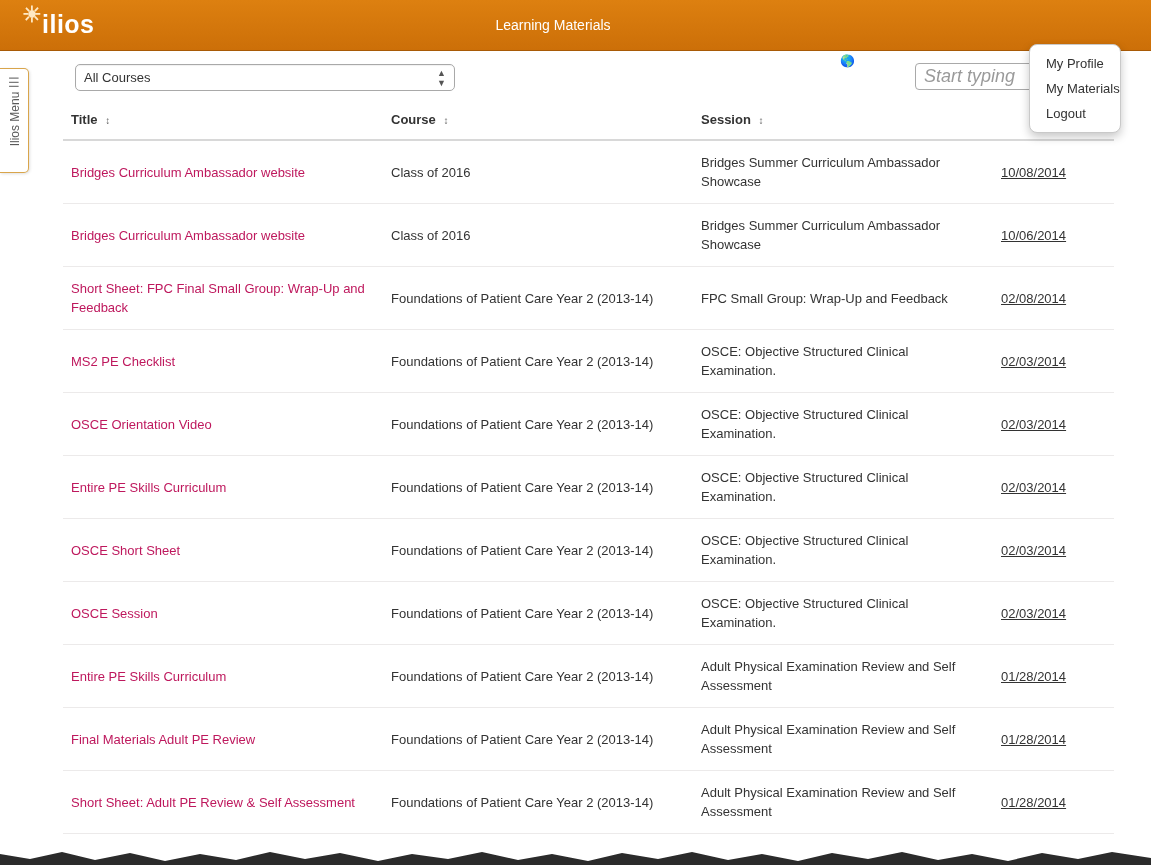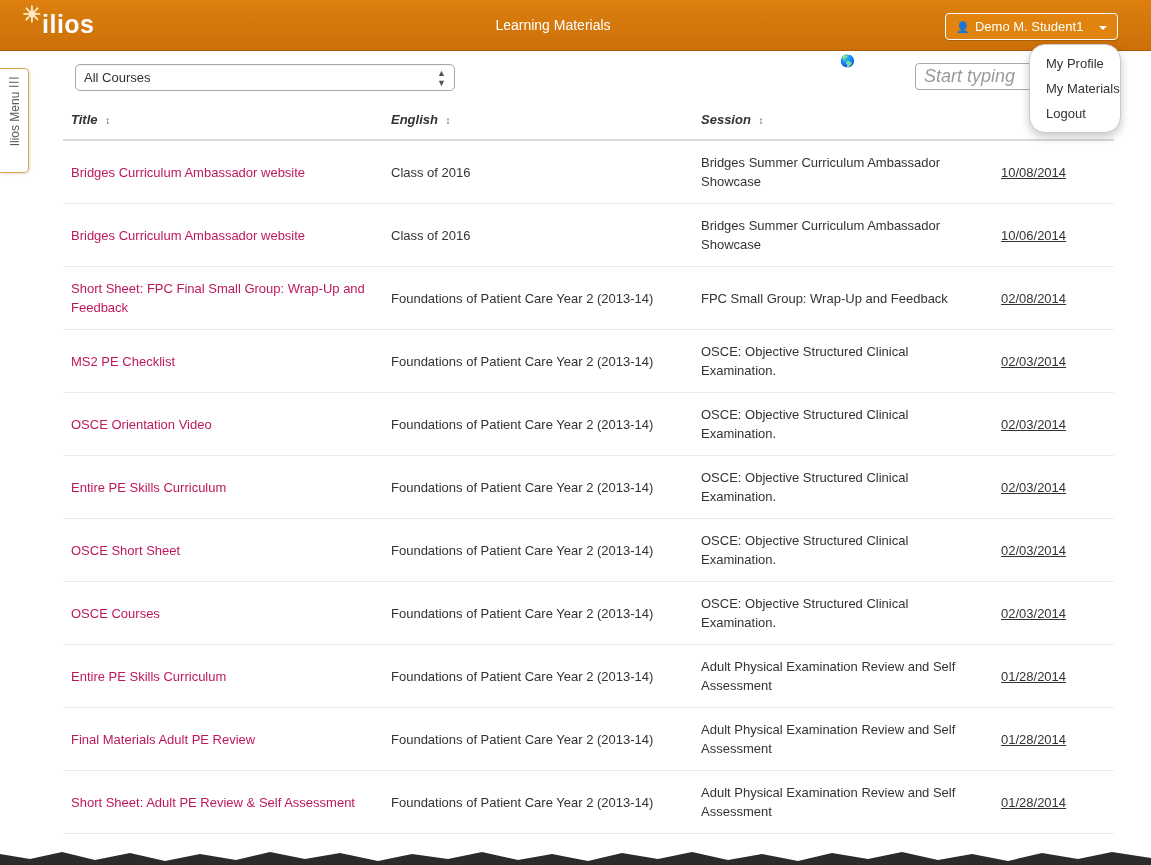--- a/index.html
+++ b/index.html
@@ -84,21 +84,21 @@
     box-shadow: 0 1px 1px rgba(0,0,0,.18);
   }
   .user-menu-btn .person { margin-right: 5px; font-size: 11px; }
   .user-menu-btn .caret-down { margin-left: 12px; }
 
   .dropdown {
     position: absolute; right: 30px; top: 44px;
     width: 92px;
     background: #ffffff;
     border: 1px solid #c9c9c9;
-    border-radius: 16px;
+    border-radius: 8px;
     box-shadow: 0 4px 10px rgba(0,0,0,.22);
     padding: 6px 0;
     z-index: 40;
   }
   .dropdown-item {
     display: block;
     padding: 5px 16px;
     font-size: 13px;
     color: #333333;
     white-space: nowrap;
@@ -187,21 +187,20 @@
     table-layout: fixed;
   }
   table.materials thead th {
     text-align: left;
     font-size: 13px;
     font-weight: bold;
     color: #333333;
     padding: 4px 8px 12px 8px;
     border-bottom: 2px solid #d8d8d8;
     white-space: nowrap;
-    font-style: italic;
   }
   table.materials th .sort {
     display: inline-block;
     margin-left: 4px;
     color: #555;
     font-size: 10px;
     line-height: 10px;
   }
   table.materials td {
     font-size: 13px;
@@ -243,24 +242,20 @@
       <span class="word">ilios</span>
     </div>
 
     <div class="app-title">Learning Materials</div>
 
     <div class="lang-menu">
       <span class="globe">🌎</span><span>English (en)</span>
       <span class="caret-down"></span>
     </div>
 
-    <div class="user-menu-btn">
-      <span class="person">👤</span><span>Demo M. Student1</span>
-      <span class="caret-down"></span>
-    </div>
   </div>
 
   <div class="dropdown">
     <span class="dropdown-item">My Profile</span>
     <span class="dropdown-item">My Materials</span>
     <span class="dropdown-item">Logout</span>
   </div>
 
   <div class="side-tab">
     <span class="burger">☰</span>
@@ -287,21 +282,21 @@
           <col class="col-session">
           <col class="col-date">
       </colgroup>
       <thead>
         <tr>
           <th>
             <span>Title</span>
             <span class="sort">↕</span>
           </th>
           <th>
-            <span>English</span>
+            <span>Course</span>
             <span class="sort">↕</span>
           </th>
           <th>
             <span>Session</span>
             <span class="sort">↕</span>
           </th>
           <th></th>
         </tr>
       </thead>
       <tbody>
@@ -341,21 +336,21 @@
             <td>OSCE: Objective Structured Clinical Examination.</td>
             <td class="date">02/03/2014</td>
           </tr>
           <tr>
             <td class="title"><a>OSCE Short Sheet</a></td>
             <td>Foundations of Patient Care Year 2 (2013-14)</td>
             <td>OSCE: Objective Structured Clinical Examination.</td>
             <td class="date">02/03/2014</td>
           </tr>
           <tr>
-            <td class="title"><a>OSCE Courses</a></td>
+            <td class="title"><a>OSCE Session</a></td>
             <td>Foundations of Patient Care Year 2 (2013-14)</td>
             <td>OSCE: Objective Structured Clinical Examination.</td>
             <td class="date">02/03/2014</td>
           </tr>
           <tr>
             <td class="title"><a>Entire PE Skills Curriculum</a></td>
             <td>Foundations of Patient Care Year 2 (2013-14)</td>
             <td>Adult Physical Examination Review and Self Assessment</td>
             <td class="date">01/28/2014</td>
           </tr>

